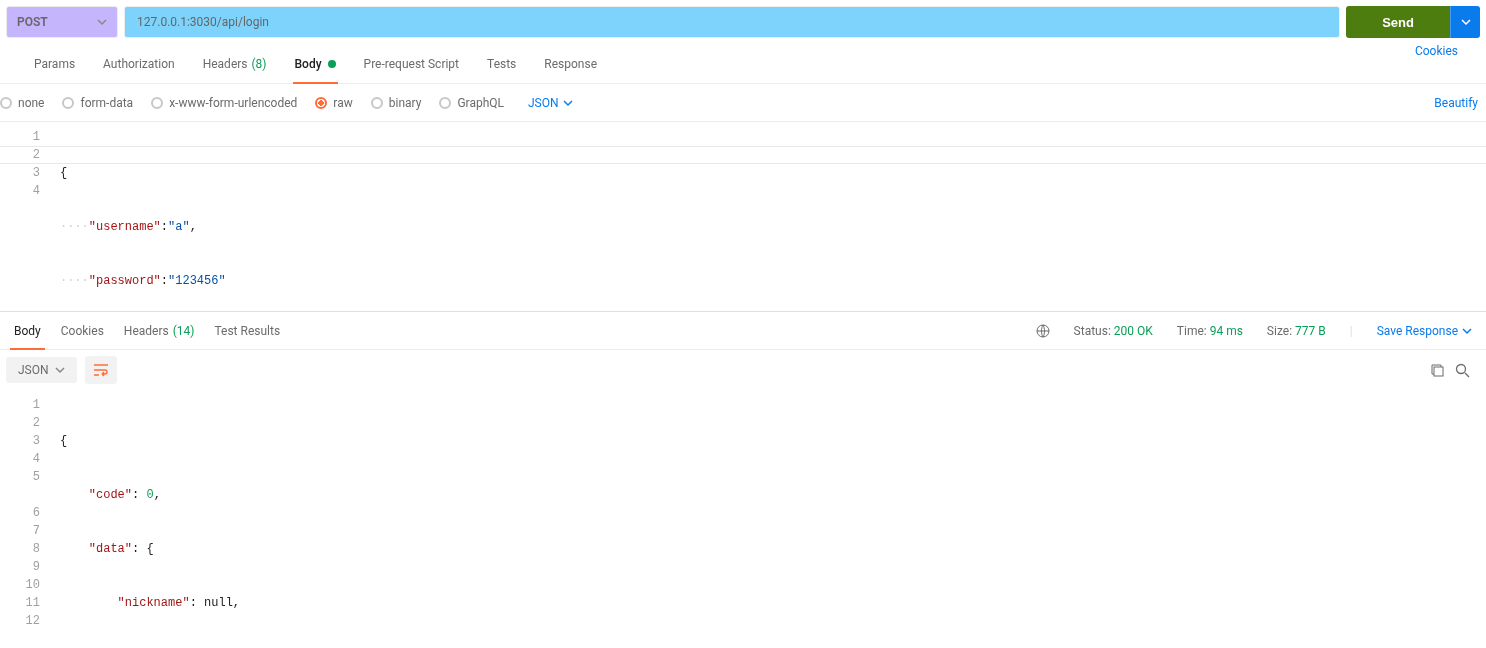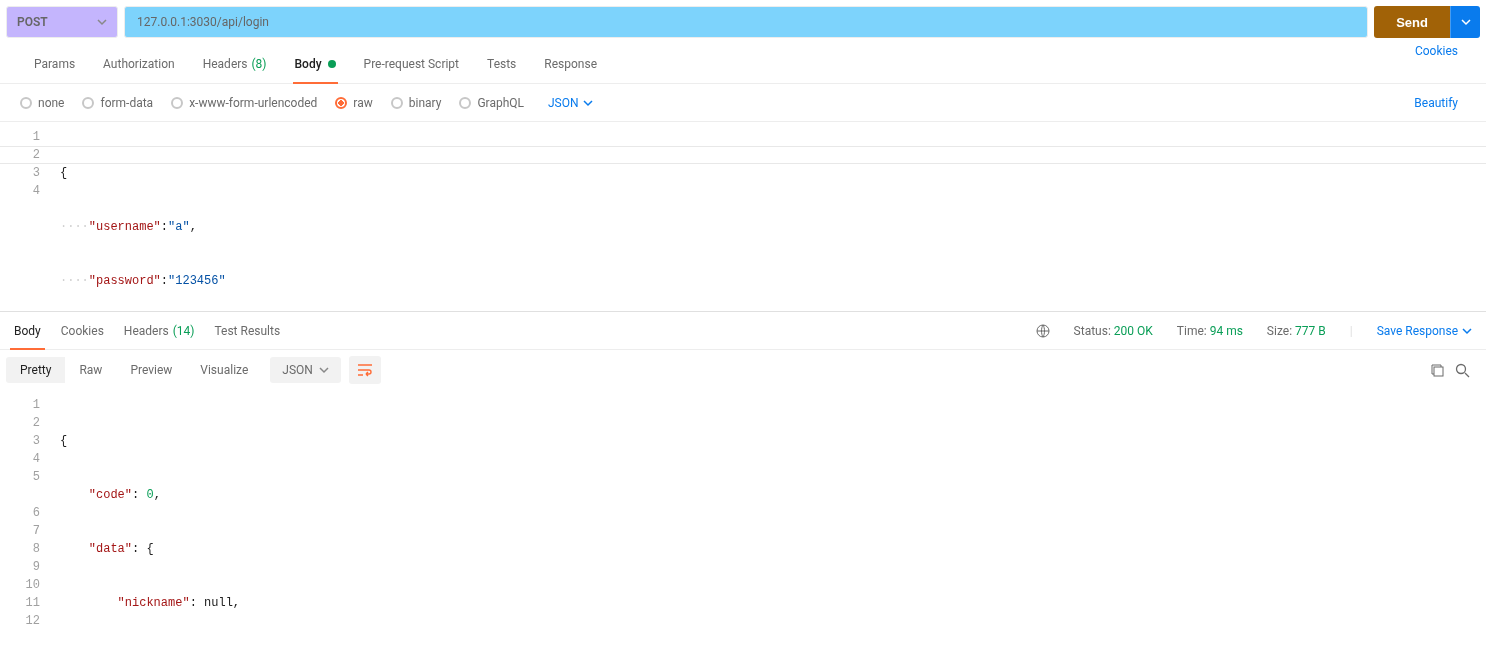--- a/index.html
+++ b/index.html
@@ -3,35 +3,35 @@
 <meta charset="utf-8">
 <style>
   * { box-sizing: border-box; margin: 0; padding: 0; }
   body { font-family: -apple-system, BlinkMacSystemFont, "Segoe UI", Roboto, sans-serif; font-size: 12px; color: #212121; background: #fff; width: 1486px; }
   
   
   .request-row { display: flex; gap: 6px; padding: 6px; height: 44px; }
   .method-select { width: 112px; background: #c4b5fd; border: 1px solid #ededed; border-radius: 3px; display: flex; align-items: center; padding: 0 10px; font-weight: 600; color: #666; justify-content: space-between; cursor: pointer; }
   .url-input { flex: 1; background: #7dd3fc; border: 1px solid #ededed; border-radius: 3px; padding: 0 12px; color: #666; display:flex; align-items:center; }
   .send-wrap { display:flex; }
-  .send-btn { background: #a16207; color: #fff; border: none; border-radius: 3px 0 0 3px; padding: 0 22px; font-weight: 600; font-size: 13px; cursor: pointer; }
+  .send-btn { background: #4d7c0f; color: #fff; border: none; border-radius: 3px 0 0 3px; padding: 0 36px; font-weight: 600; font-size: 13px; cursor: pointer; }
   .send-chev { background: #097bed; color:#fff; border:none; border-radius:0 3px 3px 0; width:30px; border-left:1px solid rgba(255,255,255,.25); cursor:pointer; display:flex;align-items:center;justify-content:center;}
   
   
   .tabs-row { display:flex; align-items:flex-start; border-bottom:1px solid #ededed; height:40px; padding:0 20px; }
   .tab { padding:0 14px; height:100%; display:flex; align-items:center; color:#6b6b6b; cursor:pointer; position:relative; }
   .tab.active { color:#212121; font-weight:500; }
   .tab.active::after { content:""; position:absolute; bottom:-1px; left:12px; right:12px; height:2px; background:#ff6c37; }
   .count { color:#0a9e57; margin-left:4px; }
   .dot-green { width:8px; height:8px; border-radius:50%; background:#0a9e57; margin-left:6px; }
   .spacer { flex:1; }
   .link { color:#097bed; cursor:pointer; padding:0 8px; }
   
   
-  .subrow { display:flex; align-items:center; height:38px; padding:0 20px; border-bottom:1px solid #ededed; gap:18px;justify-content:flex-end; }
+  .subrow { display:flex; align-items:center; height:38px; padding:0 0; border-bottom:1px solid #ededed; gap:18px;justify-content:flex-end; }
   .radio { display:flex; align-items:center; gap:6px; color:#6b6b6b; cursor:pointer; }
   .radio-circle { width:12px; height:12px; border-radius:50%; border:2px solid #c7c7c7; }
   .radio-circle.sel { border-color:#ff6c37; background:radial-gradient(circle,#ff6c37 45%,transparent 50%); }
   .json-select { color:#097bed; display:flex; align-items:center; gap:4px; margin-left:6px; cursor:pointer; }
   
   
   .editor { display:flex; font-family: Menlo, Consolas, "Courier New", monospace; font-size:12px; height:190px; border-bottom:1px solid #e0e0e0; position:relative; }
   .gutter { width:50px; text-align:right; color:#a0a0a0; padding:6px 10px 0 0; line-height:18px; background:#fff; }
   .code { flex:1; padding:6px 0 0 10px; line-height:18px; white-space:pre; overflow:hidden; }
   .line2-hl { position:absolute; top:24px; left:0; right:0; height:18px; border-top:1px solid #e8e8e8; border-bottom:1px solid #e8e8e8; z-index:0; }
@@ -197,26 +197,20 @@
     <span class="link" style="padding:0;display:flex;align-items:center;gap:4px;">
       <span>Save Response</span>
       <svg width="10" height="10" viewBox="0 0 10 10">
           <path d="M1 3l4 4 4-4" fill="none" stroke="#097bed" stroke-width="1.5"></path>
         </svg>
     </span>
   </div>
 </div>
 
 <div class="resp-tools">
-  <div class="seg">
-    <div class="seg-btn active">Pretty</div>
-    <div class="seg-btn">Raw</div>
-    <div class="seg-btn">Preview</div>
-    <div class="seg-btn">Visualize</div>
-  </div>
   <div class="dd">
     <span>JSON</span>
     <svg width="10" height="10" viewBox="0 0 10 10">
         <path d="M1 3l4 4 4-4" fill="none" stroke="#888" stroke-width="1.5"></path>
       </svg>
   </div>
   <div class="icon-btn">
     <svg width="16" height="14" viewBox="0 0 16 14">
         <path d="M1 2h14M1 7h11a2 2 0 010 4H9m0 0l2-2m-2 2l2 2M1 12h5" fill="none" stroke="#ff6c37" stroke-width="1.4"></path>
       </svg>

